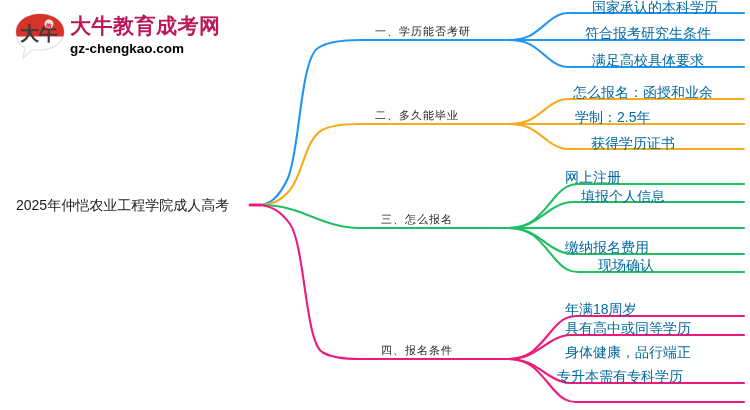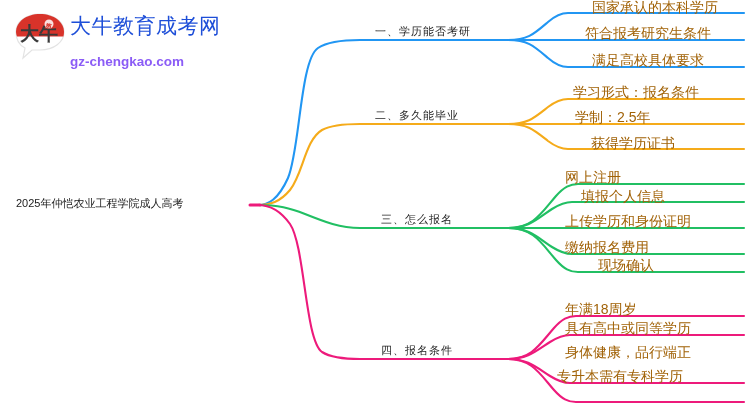--- a/index.html
+++ b/index.html
@@ -37,64 +37,64 @@
   }
   #logo-text-wrap {
     position: absolute;
     left: 56px;
     top: 5px;
     width: 176px;
   }
   .logo-cn {
     display: block;
     font-size: 21px;
-    font-weight: normal;
-    color: #1d4ed8;
+    font-weight: bold;
+    color: #be185d;
     letter-spacing: 0.5px;
     line-height: 25px;
     white-space: nowrap;
   }
   .logo-en {
     display: block;
     font-size: 13.5px;
     font-weight: bold;
-    color: #8b5cf6;
+    color: #000000;
     letter-spacing: 0px;
     line-height: 17px;
     white-space: nowrap;
-    margin-top: 15px;
+    margin-top: 2px;
   }
 
   
   #map-svg {
     position: absolute;
     left: 0;
     top: 0;
     width: 750px;
     height: 410px;
   }
   .lbl {
     position: absolute;
     white-space: nowrap;
     color: #222222;
     line-height: 1;
   }
   .root-label {
-    font-size: 11px;
+    font-size: 14px;
     color: #1a1a1a;
     letter-spacing: 0px;
   }
   .branch-label {
     font-size: 11px;
     color: #1f1f1f;
     letter-spacing: 1px;
   }
   .leaf-label {
     font-size: 14px;
-    color: #a16207;
+    color: #0369a1;
     letter-spacing: 0px;
   }
 </style>
 </head>
 <body>
 
 <div id="stage">
 
   <div id="logo">
     <svg id="logo-mark" viewBox="0 0 52 48">
@@ -151,28 +151,27 @@
   </svg>
 
   <div class="lbl root-label" style="left:16px; top:198px;">2025年仲恺农业工程学院成人高考</div>
 
   <div class="lbl branch-label" style="left:375px; top:26px;">一、学历能否考研</div>
   <div class="lbl leaf-label" style="left:592px; top:0px;">国家承认的本科学历</div>
   <div class="lbl leaf-label" style="left:585px; top:26px;">符合报考研究生条件</div>
   <div class="lbl leaf-label" style="left:592px; top:53px;">满足高校具体要求</div>
 
   <div class="lbl branch-label" style="left:375px; top:110px;">二、多久能毕业</div>
-  <div class="lbl leaf-label" style="left:573px; top:85px;">学习形式：报名条件</div>
+  <div class="lbl leaf-label" style="left:573px; top:85px;">怎么报名：函授和业余</div>
   <div class="lbl leaf-label" style="left:575px; top:110px;">学制：2.5年</div>
   <div class="lbl leaf-label" style="left:591px; top:136px;">获得学历证书</div>
 
   <div class="lbl branch-label" style="left:381px; top:214px;">三、怎么报名</div>
   <div class="lbl leaf-label" style="left:565px; top:170px;">网上注册</div>
   <div class="lbl leaf-label" style="left:565px; top:189px;margin-left:16px;">填报个人信息</div>
-  <div class="lbl leaf-label" style="left:565px; top:214px;">上传学历和身份证明</div>
   <div class="lbl leaf-label" style="left:565px; top:240px;">缴纳报名费用</div>
   <div class="lbl leaf-label" style="left:598px; top:258px;">现场确认</div>
 
   <div class="lbl branch-label" style="left:381px; top:345px;">四、报名条件</div>
   <div class="lbl leaf-label" style="left:565px; top:302px;">年满18周岁</div>
   <div class="lbl leaf-label" style="left:565px; top:321px;">具有高中或同等学历</div>
   <div class="lbl leaf-label" style="left:565px; top:345px;">身体健康，品行端正</div>
   <div class="lbl leaf-label" style="left:557px; top:369px;">专升本需有专科学历</div>
 
 </div>

